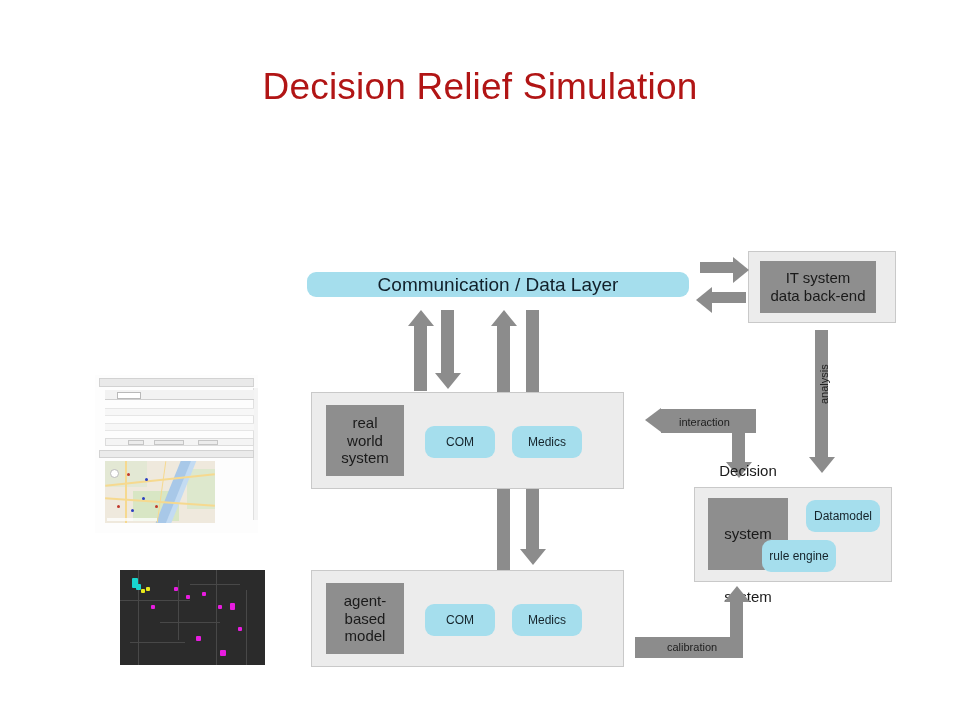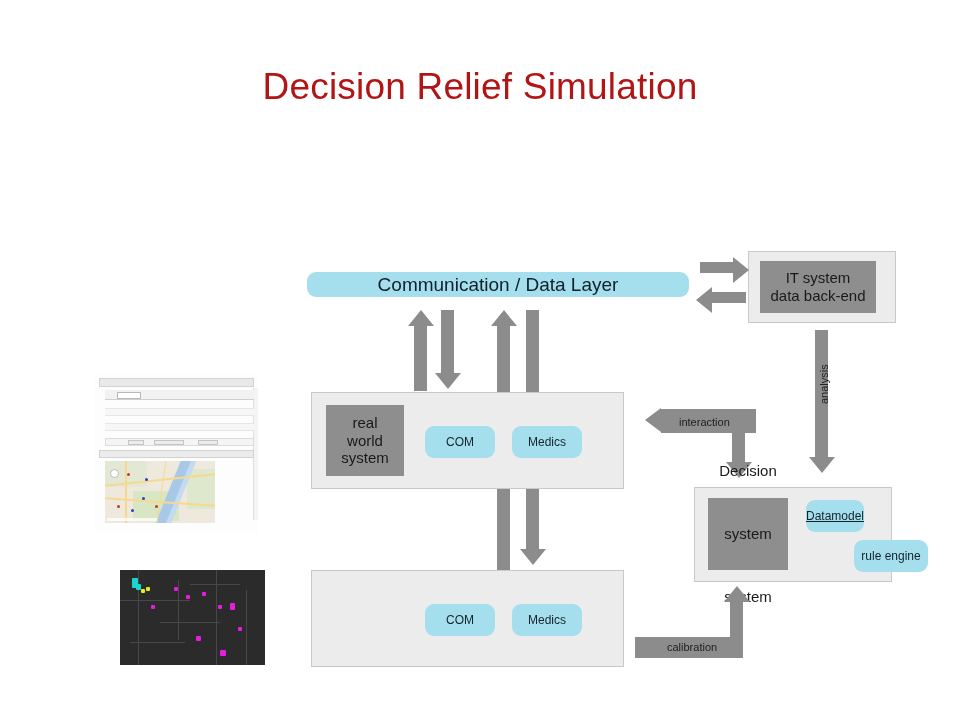--- a/index.html
+++ b/index.html
@@ -227,35 +227,40 @@
     <div class="shaft" style="left:732px;top:420px;width:13px;height:43px;"></div>
     <div class="head down" style="left:725.5px;top:462px;"></div>
   </div>
 
   <div class="panel" style="left:694px;top:487px;width:198px;height:95px;"></div>
   <div class="darkbox" style="left:708px;top:498px;width:80px;height:72px;flex-direction:column;gap:45px;">
     <span>Decision</span>
     <span>system</span>
     <span>system</span>
   </div>
-  <div class="bluebox" style="left:806px;top:500px;width:58px;height:32px;text-decoration:underline;">
+  <div class="bluebox" style="left:806px;top:500px;width:74px;height:32px;">
     <span>Datamodel</span>
   </div>
-  <div class="bluebox" style="left:854px;top:540px;width:74px;height:32px;">
+  <div class="bluebox" style="left:762px;top:540px;width:74px;height:32px;">
     <span>rule engine</span>
   </div>
 
   <div class="ar">
     <div class="shaft" style="left:635px;top:637px;width:108px;height:21px;"></div>
     <div class="shaft" style="left:730px;top:601px;width:13px;height:40px;"></div>
     <div class="head up" style="left:723.5px;top:586px;"></div>
   </div>
   <div class="arrowlabel" style="left:667px;top:641px;">calibration</div>
 
   <div class="panel" style="left:311px;top:570px;width:313px;height:97px;"></div>
+  <div class="darkbox" style="left:326px;top:583px;width:78px;height:71px;flex-direction:column;">
+    <span>agent-</span>
+    <span>based</span>
+    <span>model</span>
+  </div>
   <div class="bluebox" style="left:425px;top:604px;width:70px;height:32px;">
     <span>COM</span>
   </div>
   <div class="bluebox" style="left:512px;top:604px;width:70px;height:32px;">
     <span>Medics</span>
   </div>
 
 </div>
 
 </body></html>

